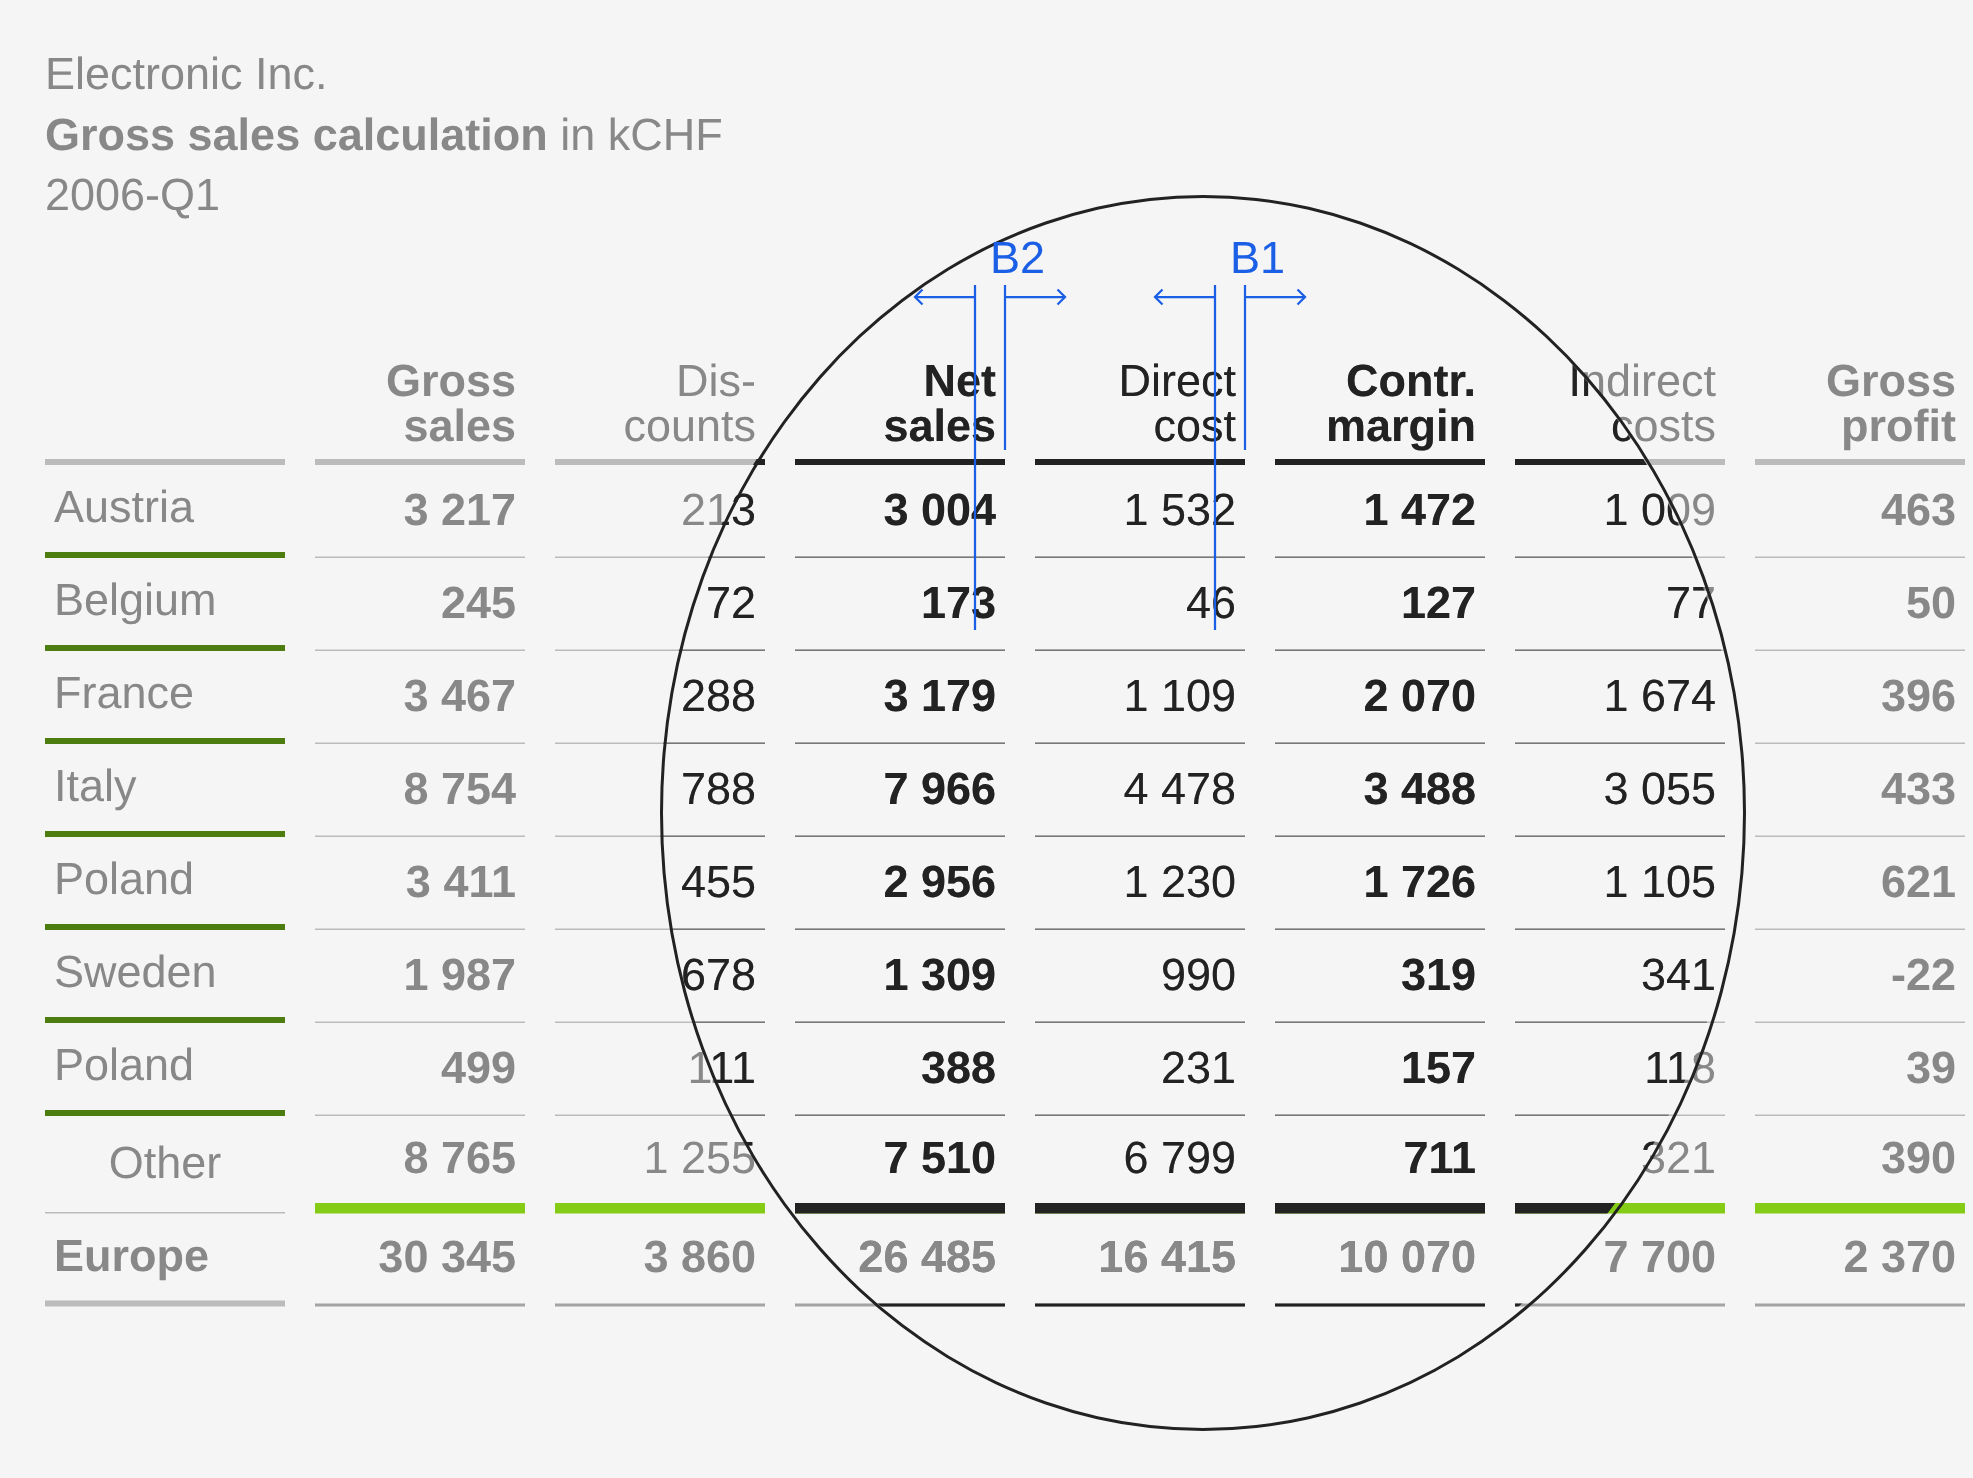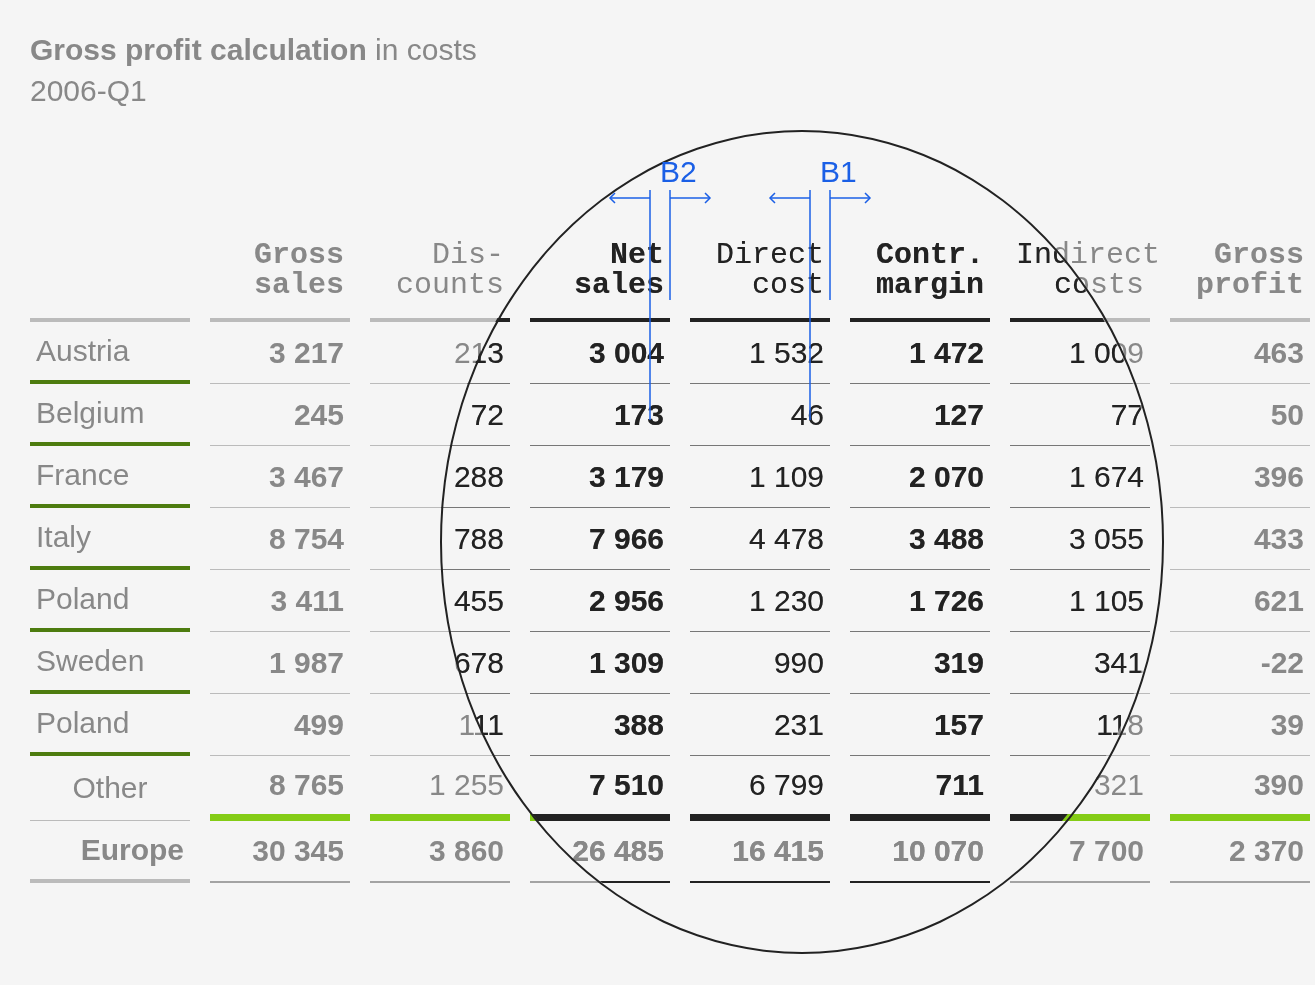--- a/index.html
+++ b/index.html
@@ -10,33 +10,33 @@
   .title-block .main .bold{font-weight:bold;}
   .title-block .period{color:#888;}
   .table-wrap{
     position:absolute;left:30px;top:220px;width:1260px;
   }
   table{border-collapse:separate;border-spacing:0;width:100%;table-layout:fixed;}
   col.c0{width:160px;}
   col.cg{width:20px;}
   col.cn{width:140px;}
   th,td{padding:0 6px;text-align:right;font-size:30px;line-height:1.0;vertical-align:bottom;white-space:nowrap;}
-  th{font-weight:normal;color:#888;height:80px;vertical-align:bottom;padding-bottom:18px;font-family:Liberation Mono, monospace;}
+  th{font-weight:normal;color:#888;height:80px;vertical-align:bottom;padding-bottom:6px;}
   th.bold{font-weight:bold;}
   td.rowlabel{text-align:left;color:#888;}
   td{color:#888;height:58px;vertical-align:middle;}
   td.bold{font-weight:bold;}
   .hdr-underline th.col{border-bottom:4px solid #bbb;}
   tr.body td.cell{border-bottom:1px solid #bbb;}
   tr.body td.rowlabel{border-bottom:4px solid #4d7c0f;}
   tr.body.last td.cell{border-bottom:7px solid #84cc16;}
   tr.body.last td.rowlabel{border-bottom:1px solid #bbb;text-align:center;}
   tr.total td.cell{border-bottom:2px solid #a3a3a3;}
   tr.total td.rowlabel{border-bottom:4px solid #bbb;}
-  tr.total td{font-weight:bold;color:#888;text-align:right;}
+  tr.total td{font-weight:bold;color:#888;}
   .gap{border:none!important;background:transparent;}
   .lens-clip{
     position:absolute;left:0;top:0;width:1315px;height:985px;
     clip-path:ellipse(360px 410px at 800px 540px);
     pointer-events:none;
   }
   .lens-clip td,.lens-clip th{color:#222;}
   .lens-clip td.rowlabel{color:#222;}
   .lens-clip .hdr-underline th.col{border-bottom-color:#222;}
   .lens-clip tr.body td.cell{border-bottom-color:#777;}
@@ -52,22 +52,23 @@
   .annotations{position:absolute;left:0;top:0;pointer-events:none;}
   .annotations text{font-family:Arial,Helvetica,sans-serif;font-size:30px;fill:#1a5fe6;}
   .annotations line,.annotations path,.annotations polyline{stroke:#1a5fe6;stroke-width:1.5;fill:none;}
 </style>
 </head>
 <body>
 
 <div class="page">
 
   <div class="title-block">
+    <div class="company">Electronic Inc.</div>
     <div class="main">
-      <span class="bold">Gross profit calculation</span><span> in costs</span>
+      <span class="bold">Gross sales calculation</span><span> in kCHF</span>
     </div>
     <div class="period">2006-Q1</div>
   </div>
 
   <div class="table-wrap">
 
     <table>
       <colgroup>
         <col class="c0">
           <col class="cg">

